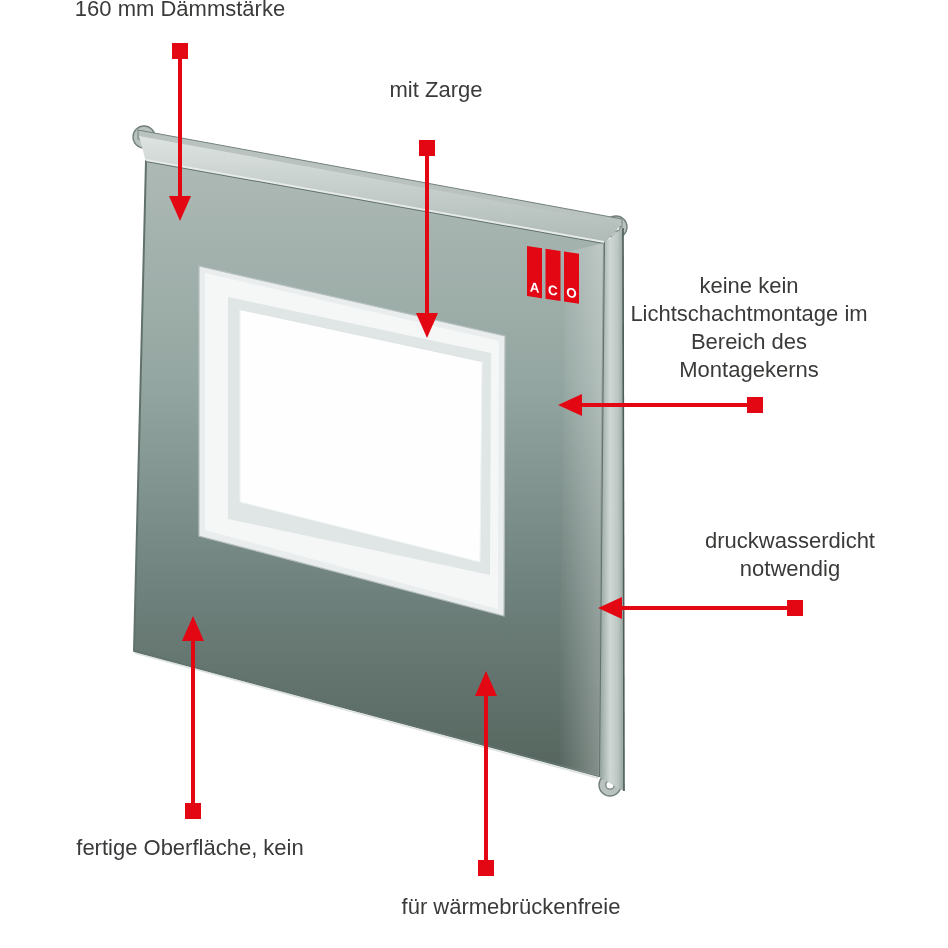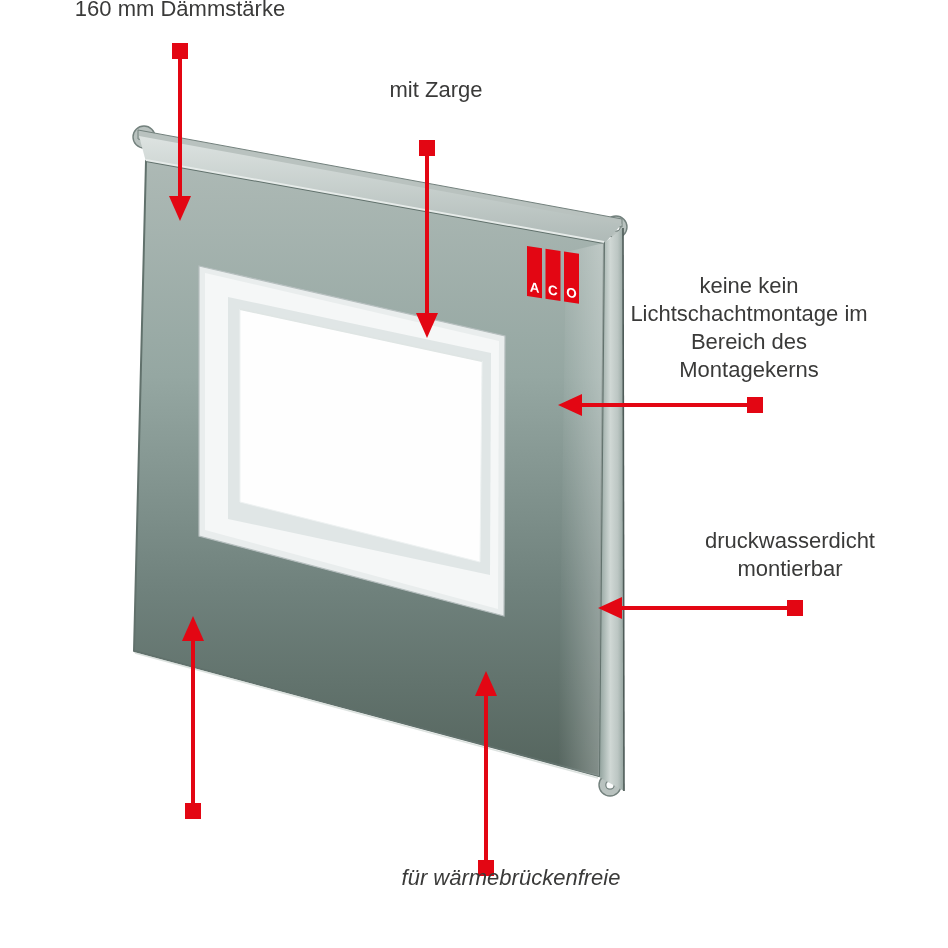--- a/index.html
+++ b/index.html
@@ -13,21 +13,21 @@
     position:absolute; transform:translateX(-50%);
     color:#3a3a39; font-size:22px; line-height:28px;
     text-align:center;
   }
   .label span { display:block; white-space:nowrap; }
   .l-daemm   { left:180px; top:-5px;  }
   .l-zarge   { left:436px; top:76px;  }
   .l-befest  { left:749px; top:272px; }
   .l-druck   { left:790px; top:527px; }
   .l-oberfl  { left:190px; top:834px; }
-  .l-licht   { left:511px; top:864px;font-style:italic; }
+  .l-licht   { left:511px; top:893px; }
 </style>
 </head>
 <body>
 
 <div class="stage">
 
   <svg class="illustration" width="948" height="948" viewBox="0 0 948 948">
     <defs>
       <linearGradient id="gFace" x1="0" y1="0" x2="0" y2="1">
         <stop offset="0" stop-color="#adb9b5"></stop>
@@ -132,21 +132,22 @@
     <span>mit Zarge</span>
   </div>
   <div class="label l-befest">
     <span>keine kein</span>
     <span>Lichtschachtmontage im</span>
     <span>Bereich des</span>
     <span>Montagekerns</span>
   </div>
   <div class="label l-druck">
     <span>druckwasserdicht</span>
-    <span>montierbar</span>
+    <span>notwendig</span>
   </div>
   <div class="label l-oberfl">
+    <span>fertige Oberfläche, kein</span>
   </div>
   <div class="label l-licht">
     <span>für wärmebrückenfreie</span>
   </div>
 
 </div>
 
 </body></html>

